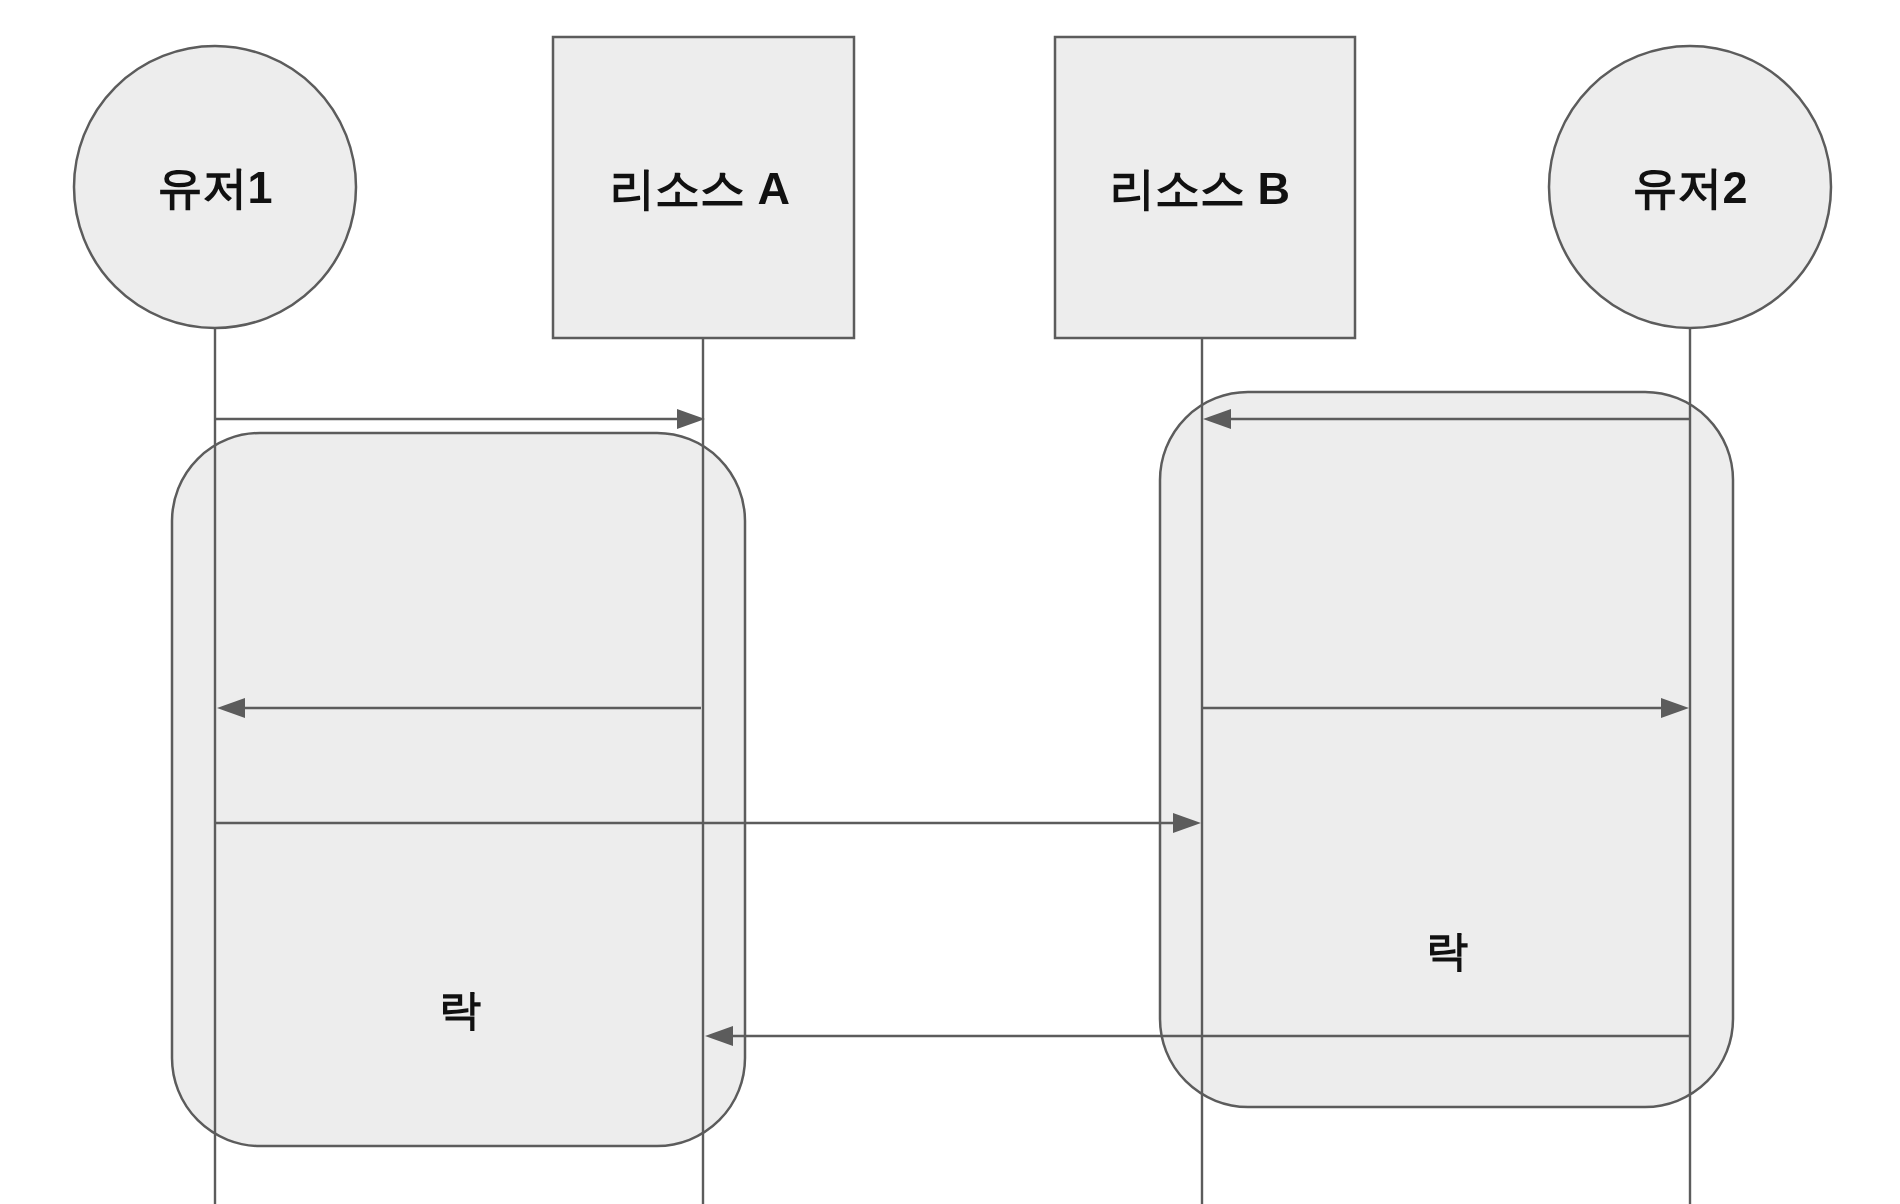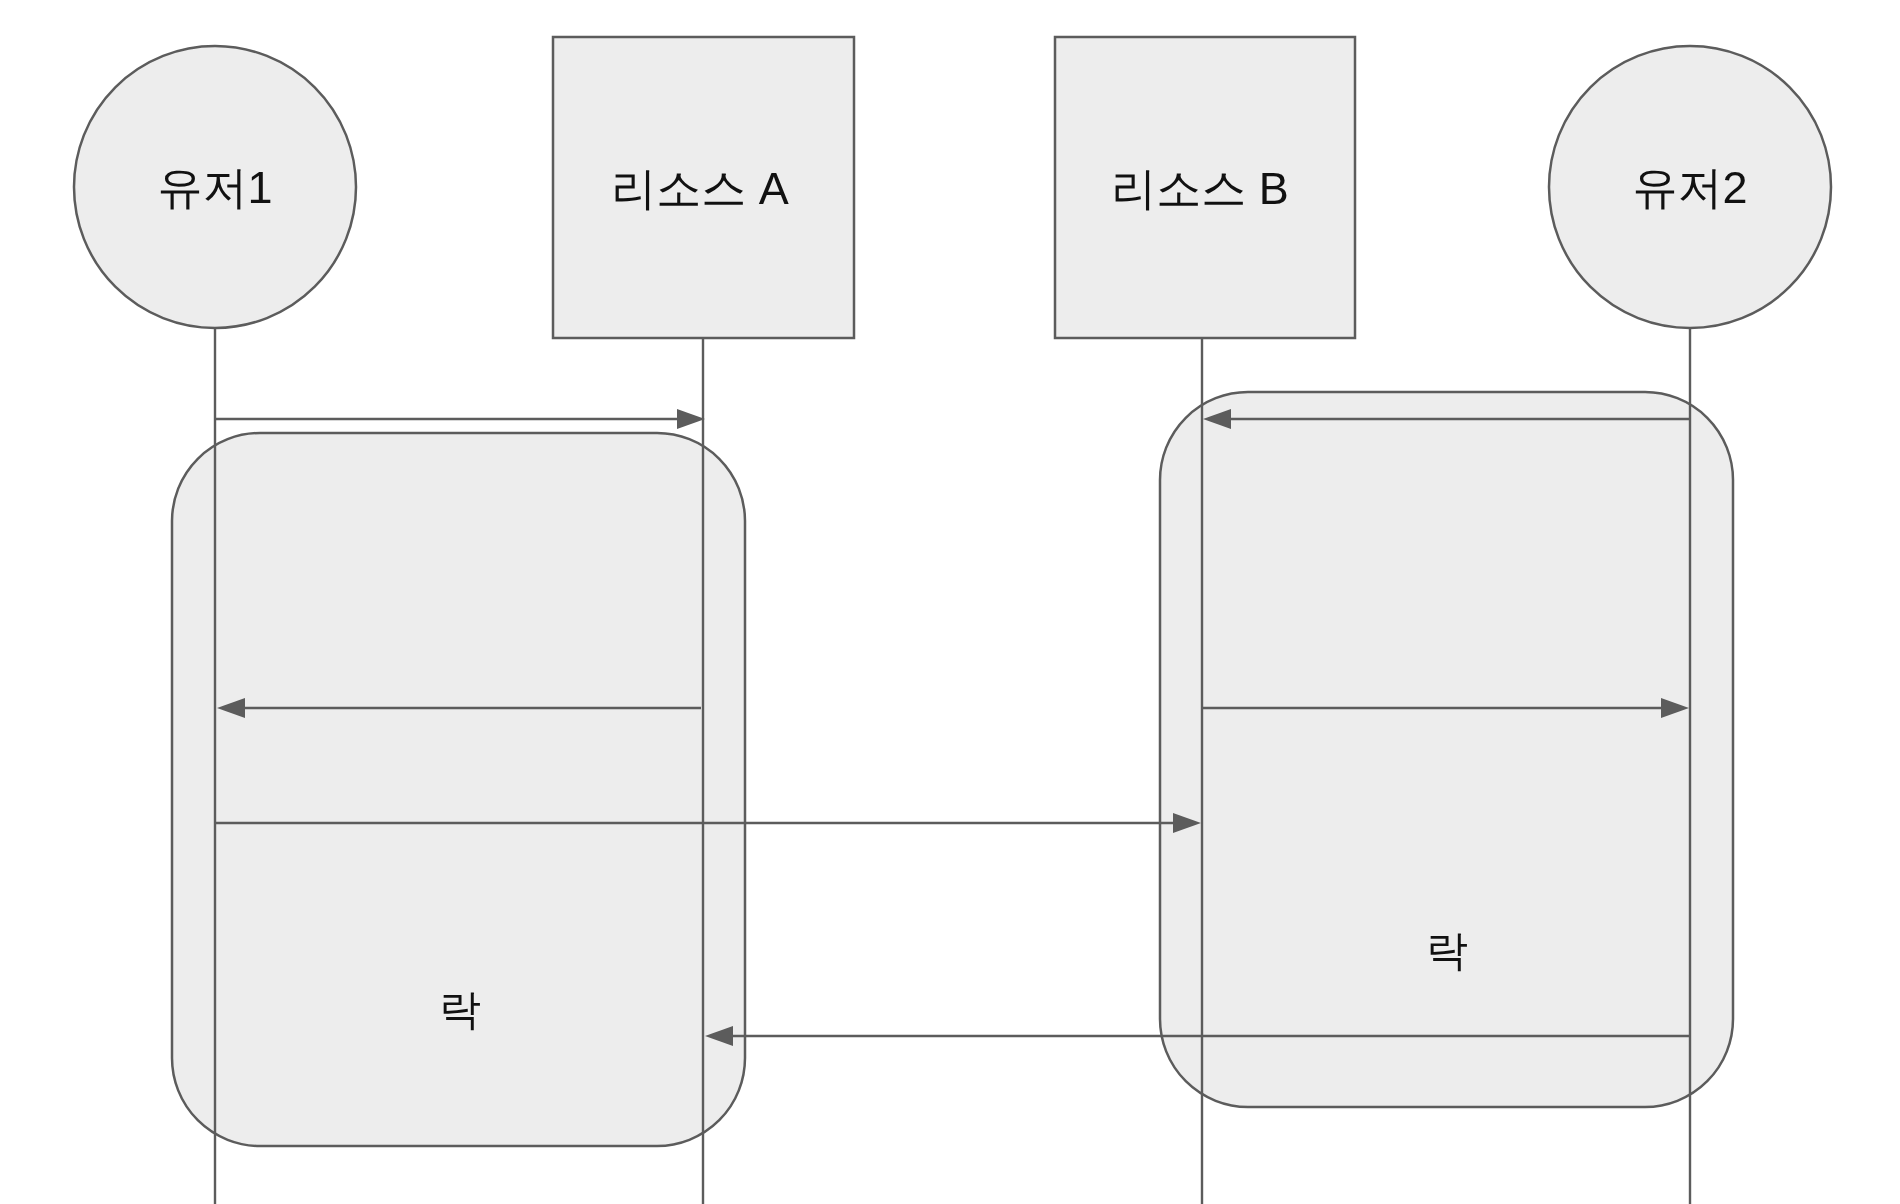--- a/index.html
+++ b/index.html
@@ -1,17 +1,17 @@
 <!DOCTYPE html>
 <html><head>
 <meta charset="utf-8">
 <style>
   html,body{margin:0;padding:0;background:#ffffff;}
   body{font-family:"Liberation Sans","DejaVu Sans",sans-serif;}
-  .stage{position:relative;width:1900px;height:1204px;background:#ffffff;overflow:hidden;}
+  .stage{position:relative;width:1900px;height:1204px;background:#ffffff;overflow:hidden;font-weight:bold;}
   svg{display:block;}
   .actor-label{font-size:45px;fill:#111111;}
   .lock-label{font-size:42px;fill:#111111;}
   text{font-family:"Liberation Sans","DejaVu Sans",sans-serif;}
 </style>
 </head>
 <body>
 
 <div class="stage">
 <svg width="1900" height="1204" viewBox="0 0 1900 1204">

